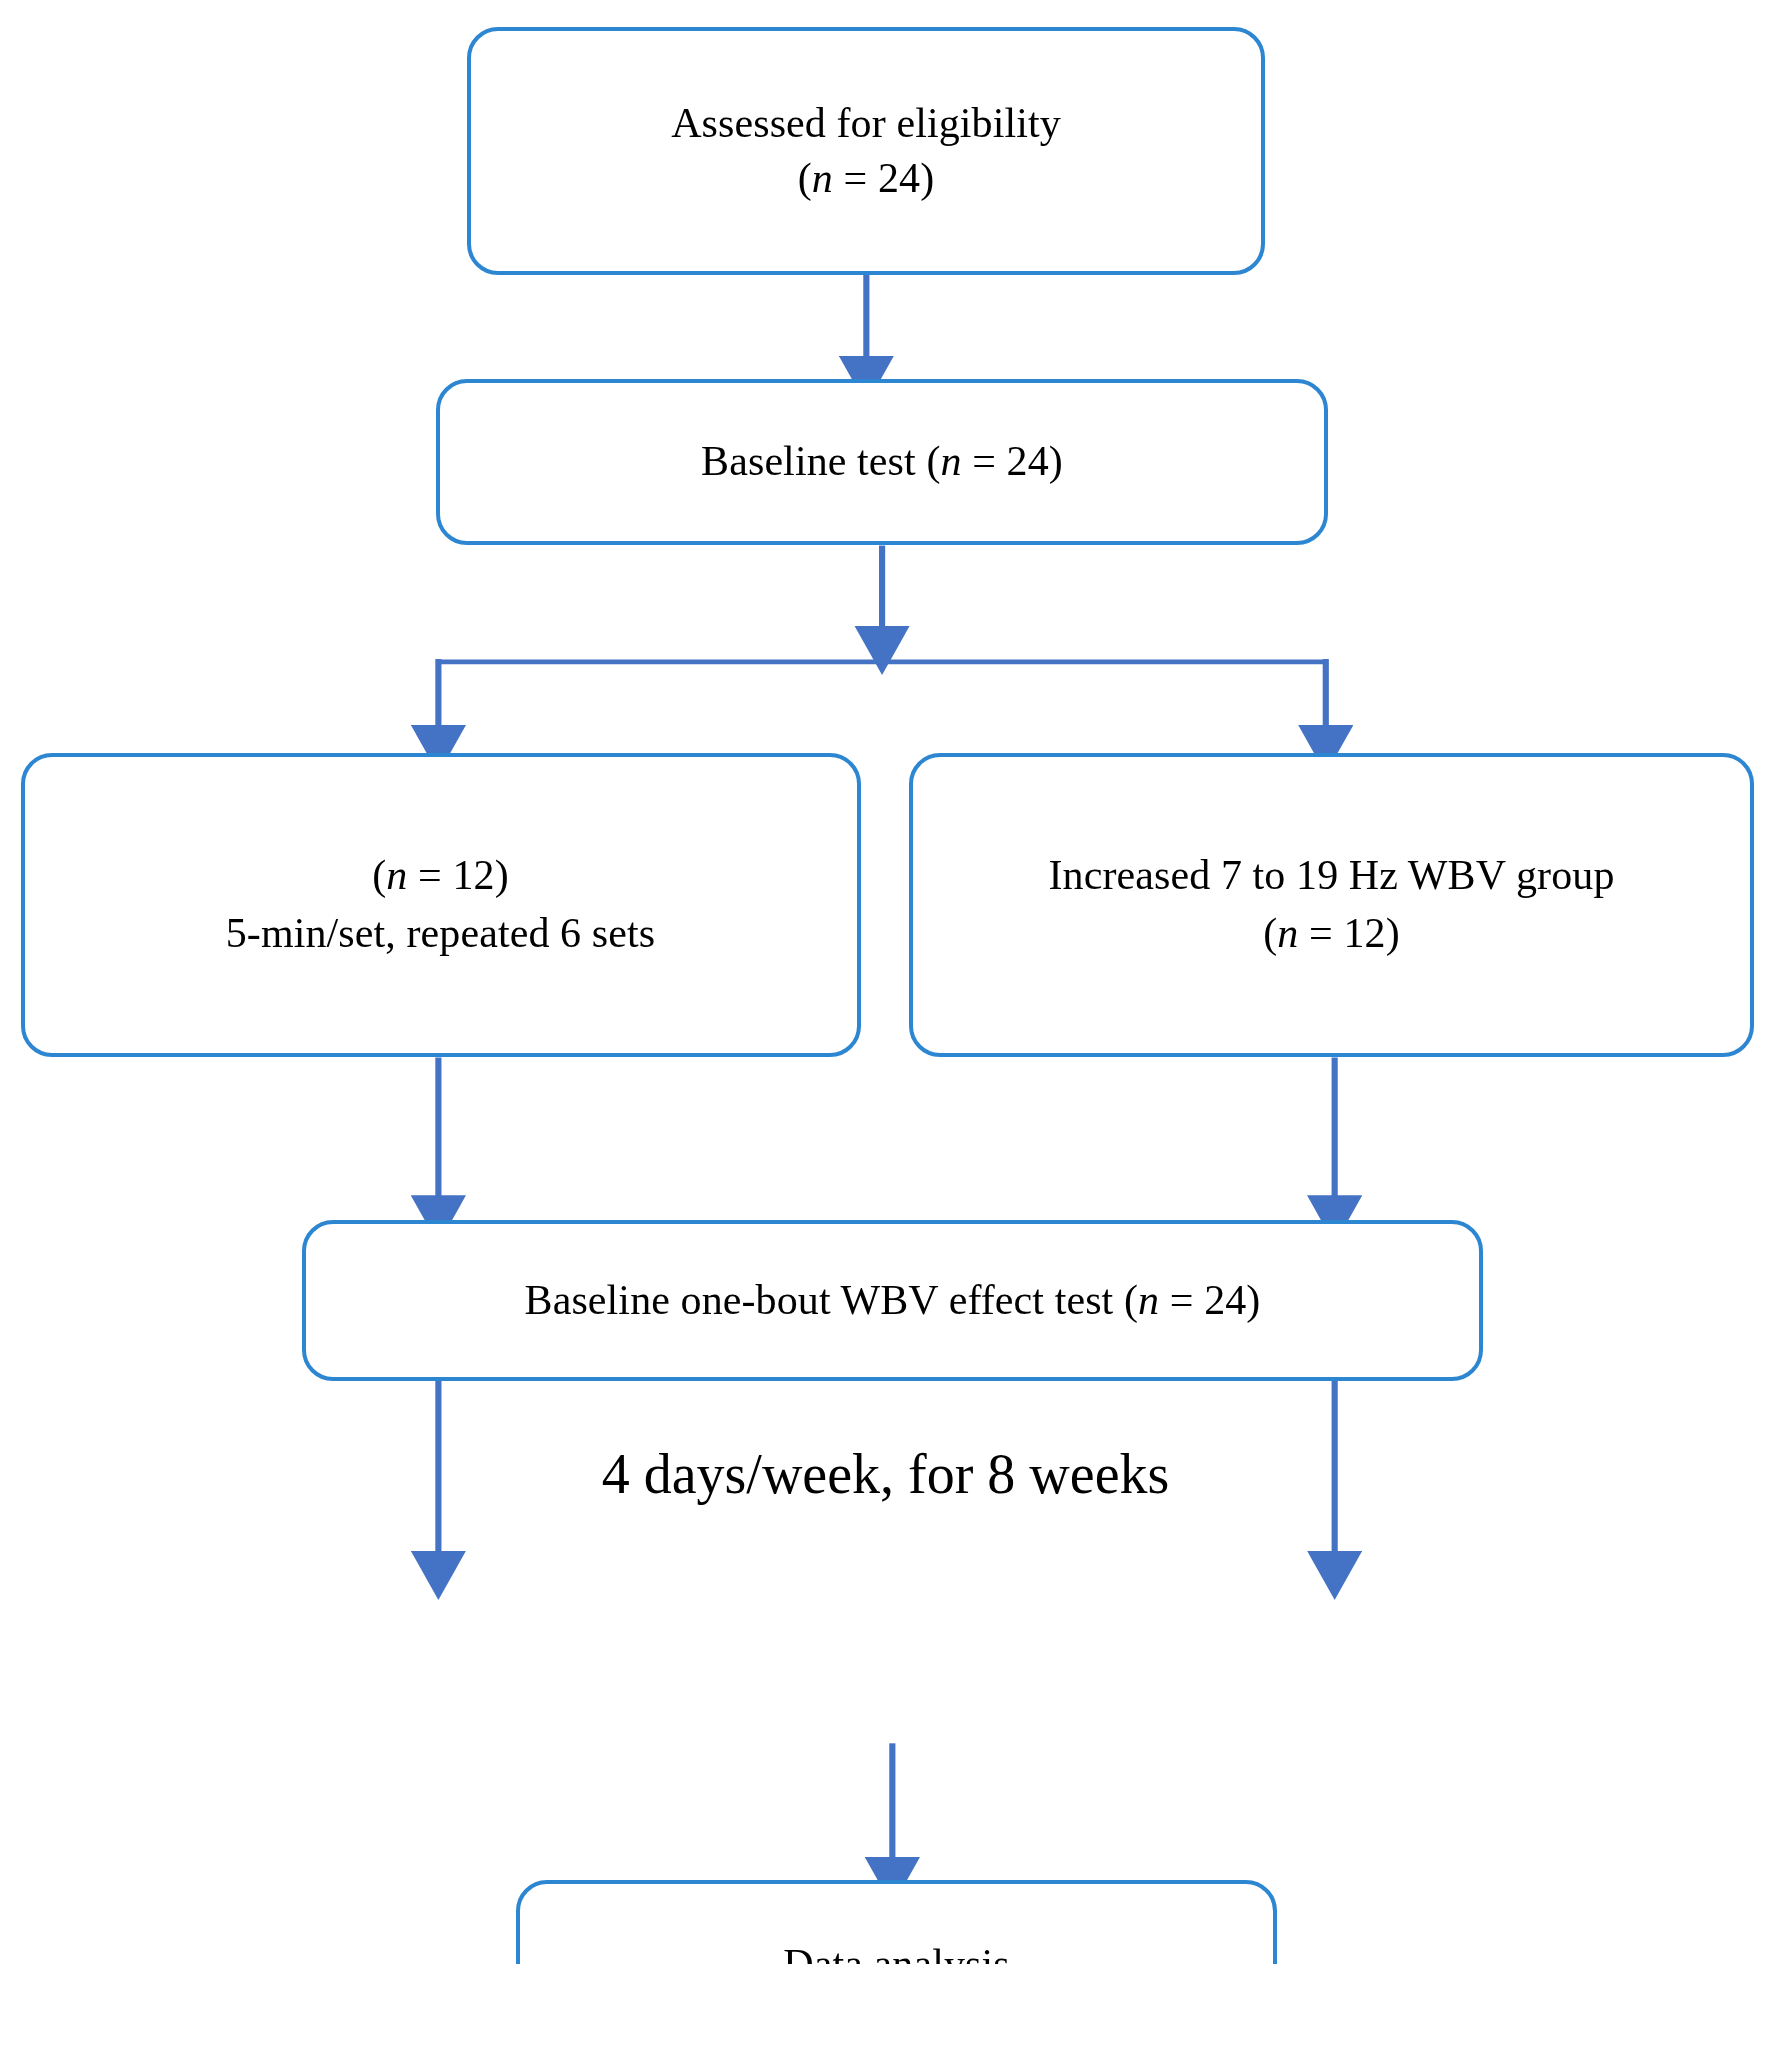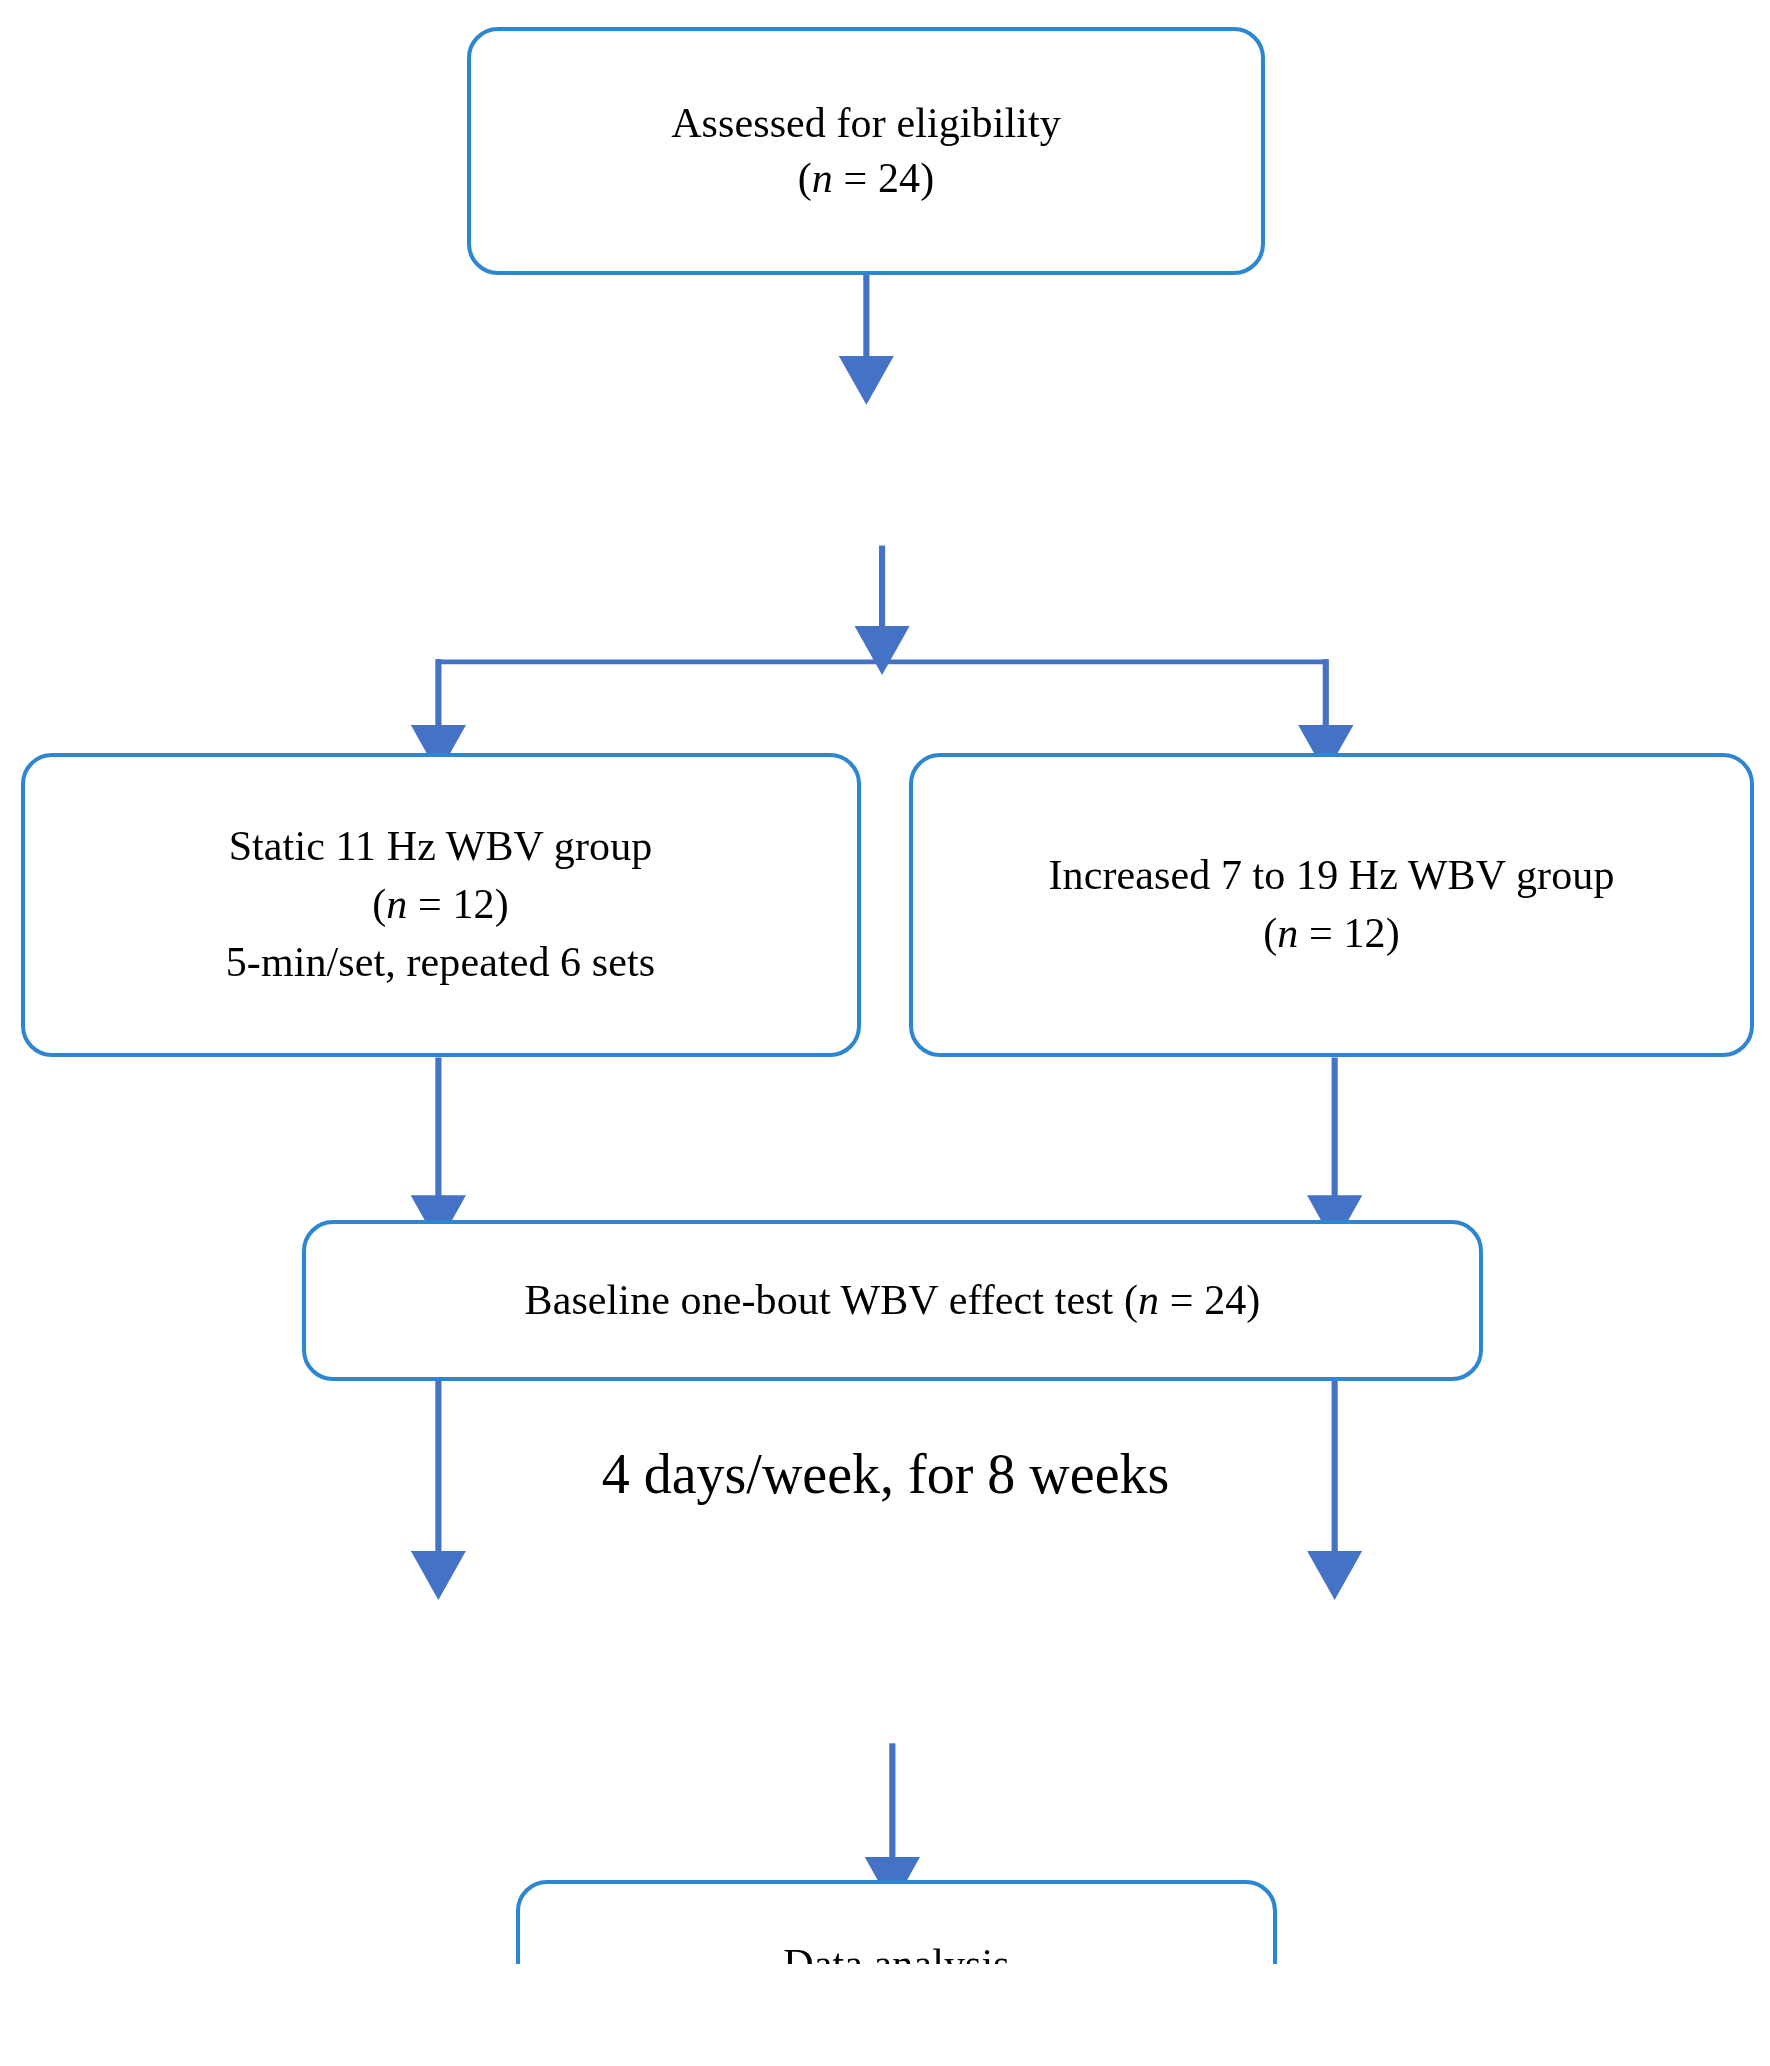--- a/index.html
+++ b/index.html
@@ -142,23 +142,25 @@
     <g>
       <line x1="1305" y1="2550" x2="1305" y2="2736" stroke="#4472C4" stroke-width="9" marker-end="url(#arrowhead)"></line>
     </g>
   </svg>
 
   <div class="node" id="node-eligibility">
     <span class="line">Assessed for eligibility</span>
     <span class="line"><span>(</span><span class="ital">n</span><span> = 24)</span></span>
   </div>
 
+  <div class="node" id="node-baseline">
+    <span class="line"><span>Baseline test (</span><span class="ital">n</span><span> = 24)</span></span>
+  </div>
 
   <div class="node" id="node-static-group">
-    <span class="line tight">Static 11 Hz WBV group</span>
     <span class="line tight"><span>(</span><span class="ital">n</span><span> = 12)</span></span>
     <span class="line tight">5-min/set, repeated 6 sets</span>
   </div>
 
   <div class="node" id="node-increased-group">
     <span class="line tight">Increased 7 to 19 Hz WBV group</span>
     <span class="line tight"><span>(</span><span class="ital">n</span><span> = 12)</span></span>
   </div>
 
   <div class="node" id="node-immediate">

